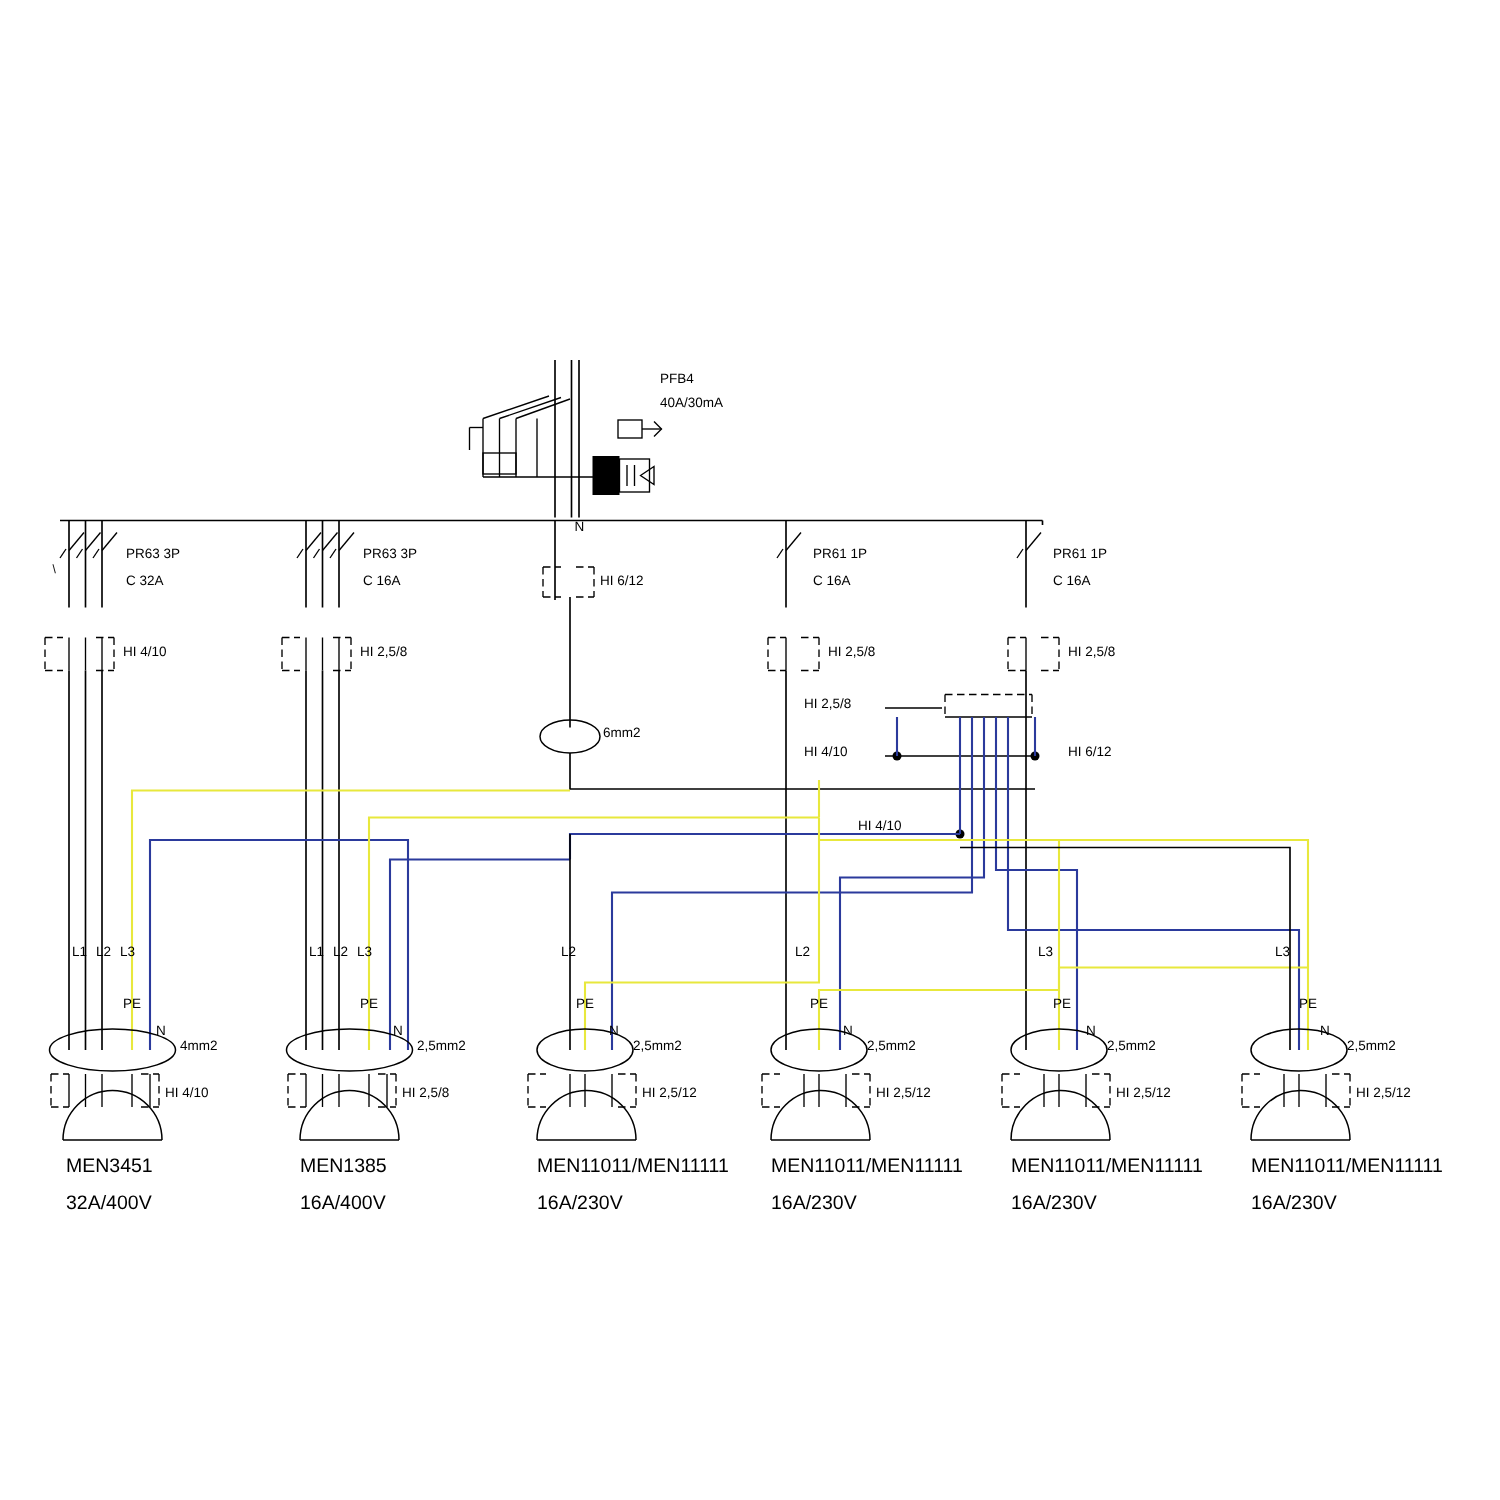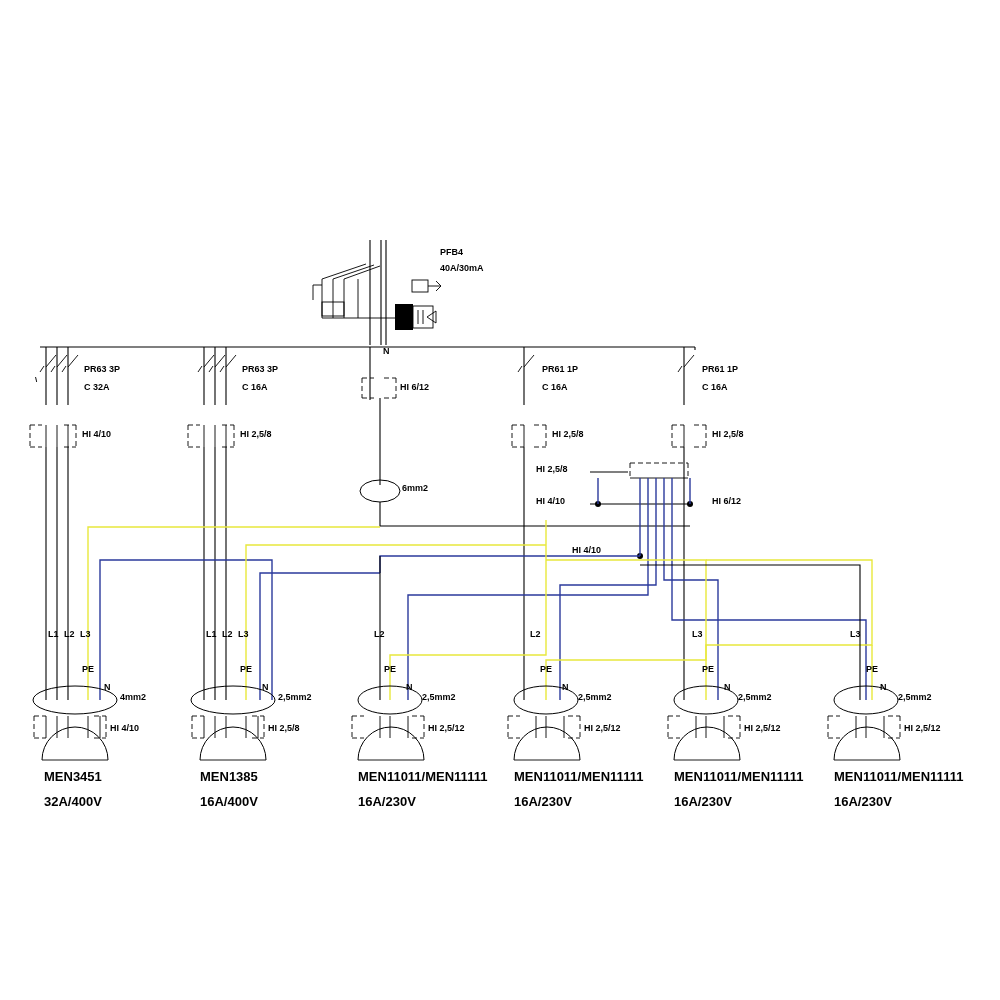--- a/index.html
+++ b/index.html
@@ -10,21 +10,20 @@
   body {
     width: 1000px;
     height: 1000px;
     font-family: "Liberation Sans", sans-serif;
     overflow: hidden;
   }
   #diagram-root {
     position: relative;
     width: 1000px;
     height: 972px;
-    font-weight: bold;
   }
   svg#schematic {
     position: absolute;
     left: 0;
     top: 0;
     width: 1000px;
     height: 1000px;
   }
   .wire { fill: none; stroke: #000000; stroke-width: 1.1; }
   .wire-thin { fill: none; stroke: #000000; stroke-width: 0.9; }

